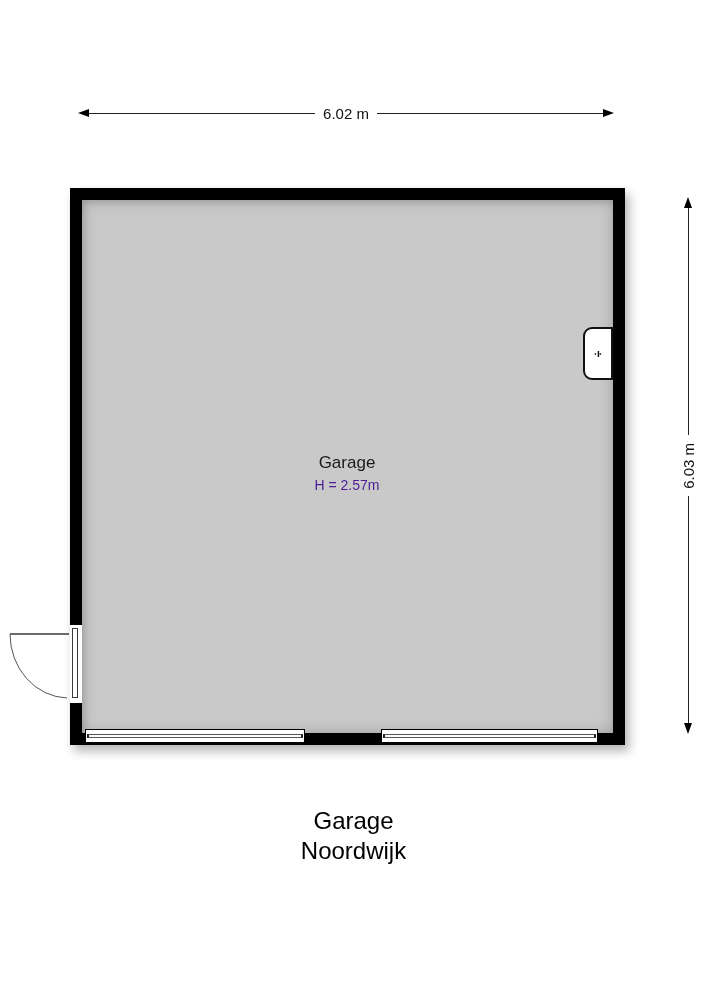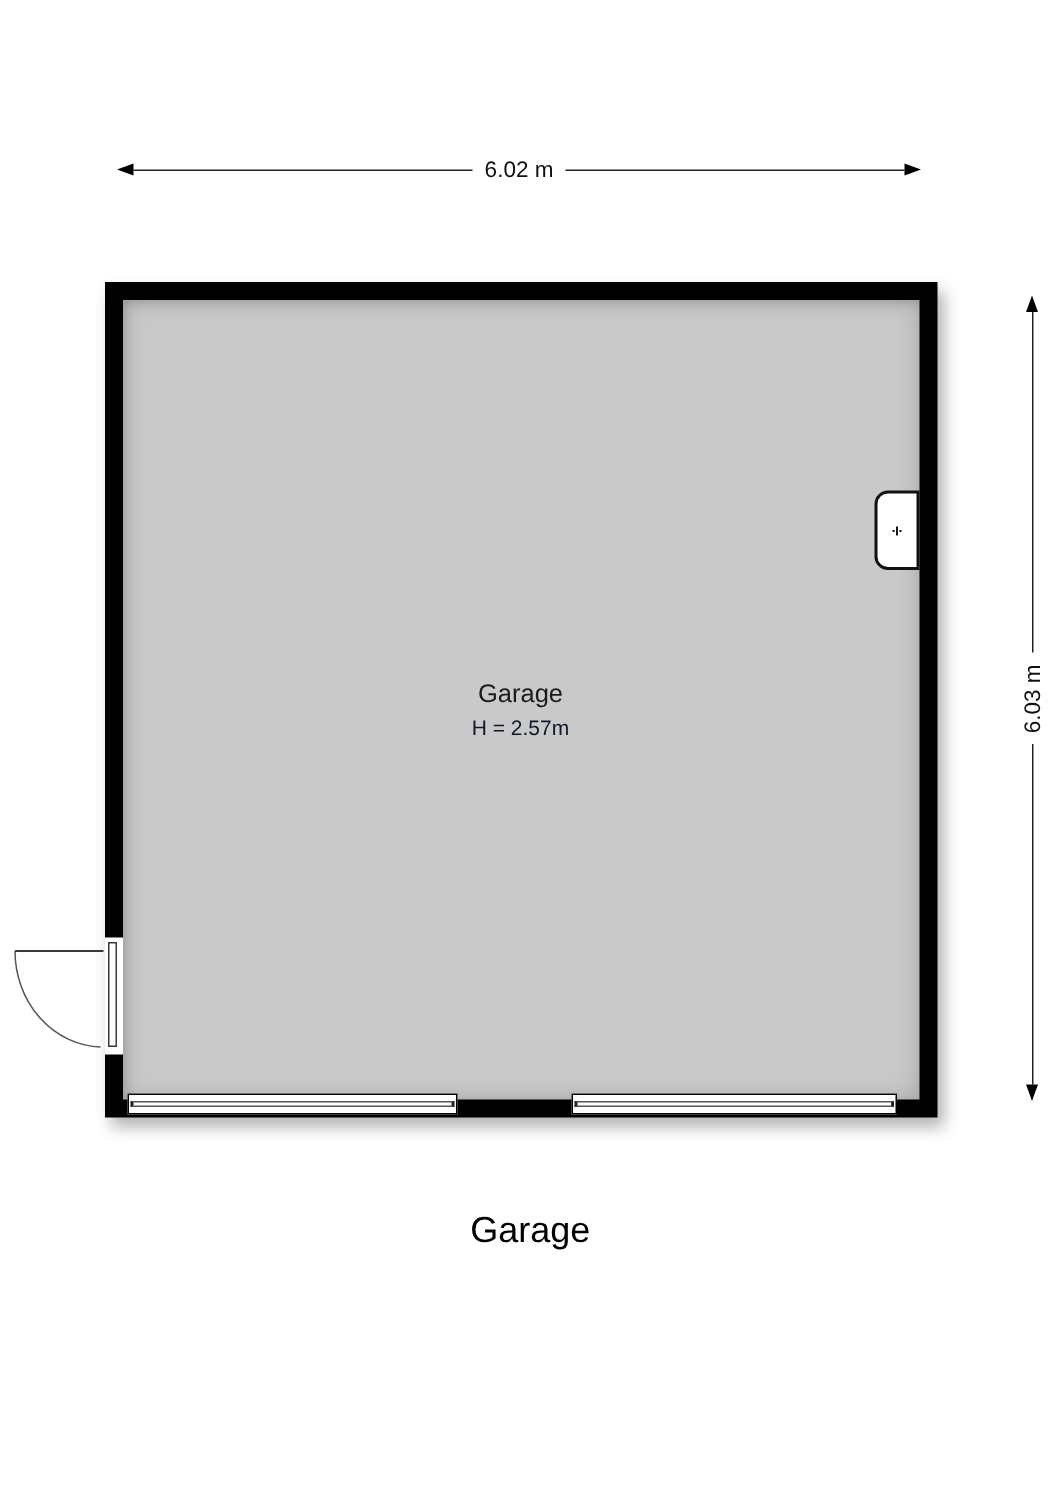--- a/index.html
+++ b/index.html
@@ -39,21 +39,21 @@
   }
   .floor{
     position:absolute;left:12px;top:12px;width:531px;height:533px;
     background:#c9c9c9;
     box-shadow:inset 0 0 16px rgba(0,0,0,0.18), inset 2px 2px 6px rgba(0,0,0,0.12);
   }
   .room-label-block{
     position:absolute;left:165px;top:253px;width:200px;text-align:center;
   }
   .room-name{font-size:17px;color:#1b1b1b;}
-  .room-height{font-size:14px;color:#0f172a;margin-top:4px;}
+  .room-height{font-size:14px;color:#4c1d95;margin-top:4px;}
 
   
   .fixture{
     position:absolute;left:513px;top:139px;width:30px;height:53px;
     background:#fff;border:2px solid #111;border-radius:9px 0 0 9px;
     box-sizing:border-box;
   }
   .fixture-glyph{
     position:absolute;left:50%;top:50%;
     transform:translate(-50%,-50%) rotate(90deg);
@@ -134,15 +134,16 @@
   <div class="dim-v">
     <i class="ah ah-up"></i>
     <i class="seg" style="background: rgb(34, 34, 34);"></i>
     <span class="dim-label">6.03 m</span>
     <i class="seg" style="background: rgb(34, 34, 34);"></i>
     <i class="ah ah-down"></i>
   </div>
 
   <div class="footer">
     <div>Garage</div>
+    <div>Noordwijk</div>
   </div>
 
 </div>
 
 </body></html>

